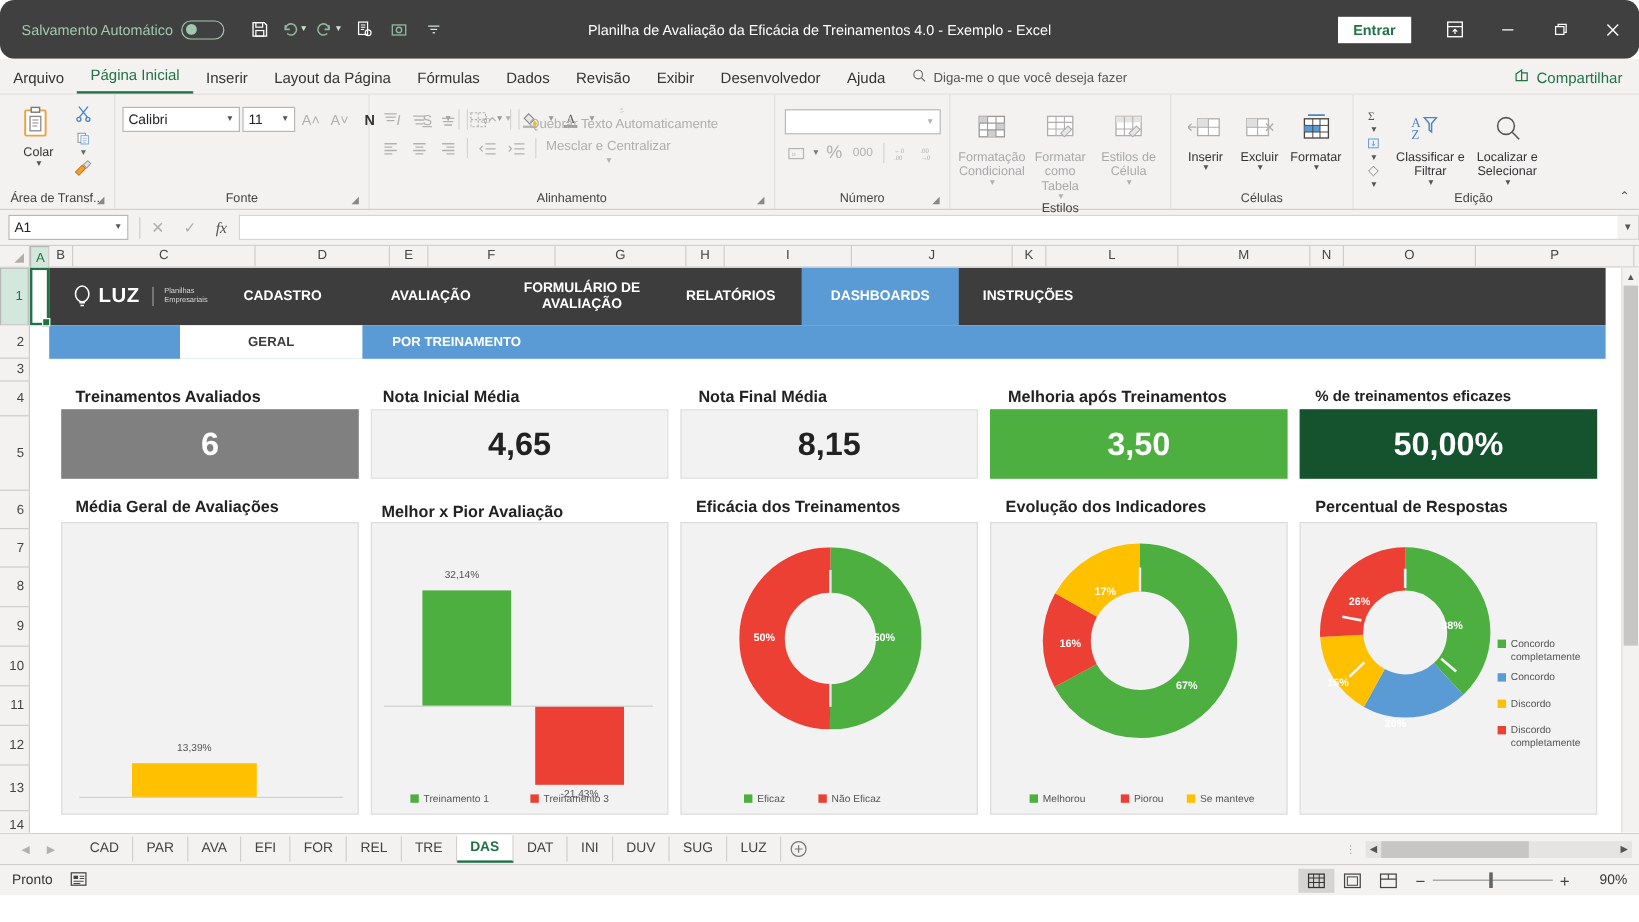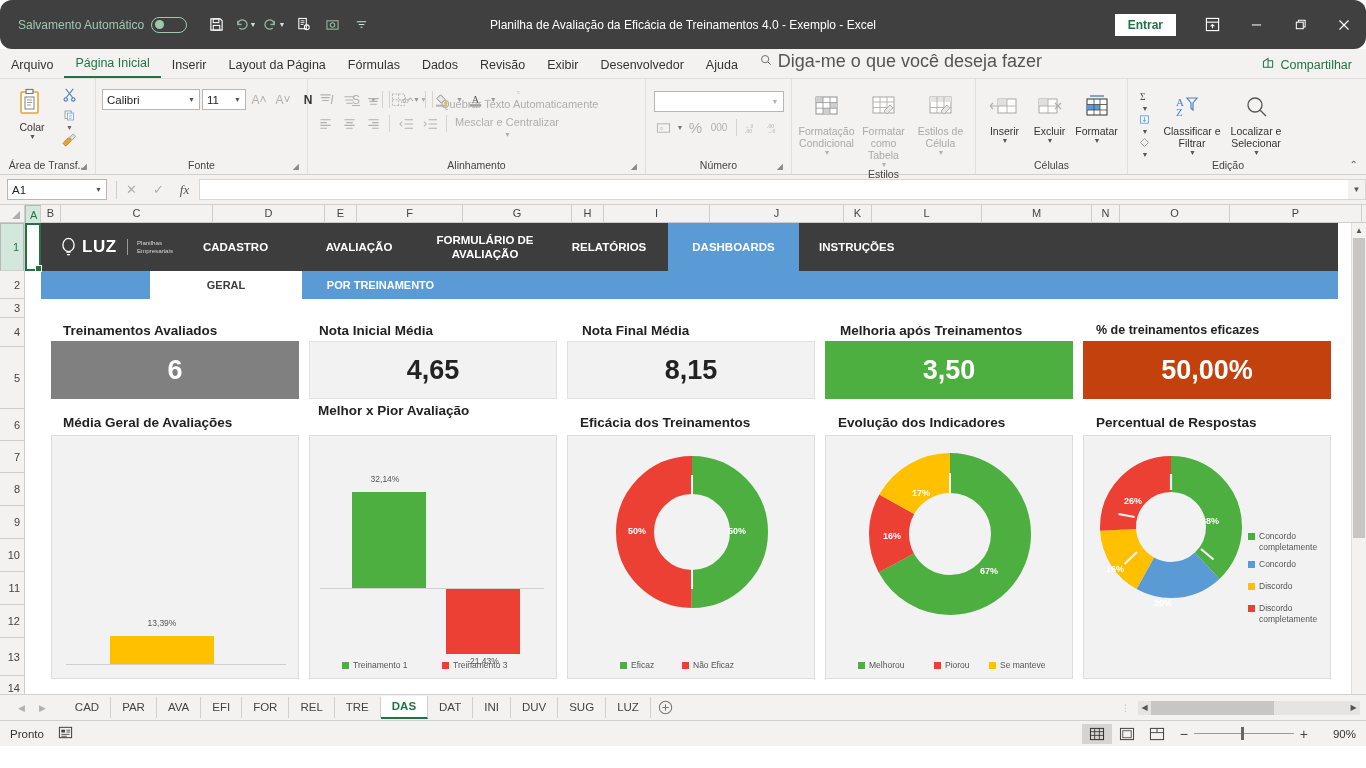--- a/index.html
+++ b/index.html
@@ -39,21 +39,21 @@
   .tb-icon { width:44px; height:33px; display:flex; align-items:center;
     justify-content:center; color:#fff; font-size:13px; }
 
   
   .ribbon-tabs {
     height:30px; background:#f3f2f1; display:flex; align-items:flex-end;
     border-bottom:1px solid #e1dfdd; position:relative;
   }
   .rtab { font-size:12.5px; color:#333; padding:5px 11px 6px; }
   .rtab.active { color:#217346; border-bottom:2px solid #217346; font-weight:400;margin-top:14px; }
-  .tellme { display:flex; align-items:center; gap:6px; font-size:18px;
+  .tellme { display:flex; align-items:center; gap:6px; font-size:11px;
     color:#555; padding:5px 11px 6px; }
   .tellme .mag { font-size:12px; }
   .share {
     margin-left:auto; display:flex; align-items:center; gap:5px;
     font-size:12.5px; color:#217346; padding:5px 14px 6px;
   }
 
   
   .ribbon {
     height:96px; background:#f3f2f1; display:flex;
@@ -145,21 +145,21 @@
   .subtab { display:flex; align-items:center; justify-content:center;
     font-size:11px; font-weight:bold; color:#fff; width:152px; }
   .subtab.active { background:#fff; color:#3d3d3d; }
 
   .kpi-label { position:absolute; font-size:13.5px; font-weight:bold; color:#222; }
   .kpi-box { position:absolute; display:flex; align-items:center;
     justify-content:center; font-size:27px; font-weight:bold; }
   .kpi-box.grey { background:#808080; color:#fff; }
   .kpi-box.light { background:#f2f2f2; color:#222; border:1px solid #e0e0e0; }
   .kpi-box.green { background:#4caf3f; color:#fff; }
-  .kpi-box.blue { background:#c2410c; color:#fff; }
+  .kpi-box.blue { background:#14532d; color:#fff; }
 
   .chart-title { position:absolute; font-size:13.5px; font-weight:bold; color:#222; }
   .chart-box { position:absolute; background:#f2f2f2; border:1px solid #dcdcdc; }
 
   .bar { position:absolute; }
   .dlabel { position:absolute; font-size:8.5px; color:#555; text-align:center;
     white-space:nowrap; }
   .axisline { position:absolute; height:1px; background:#d0d0d0; }
 
   .legend { position:absolute; display:flex; align-items:center; gap:4px;
@@ -779,21 +779,21 @@
       <div class="kpi-label" style="left:1071px; top:100px; font-size:12.5px">% de treinamentos eficazes</div>
       <div class="kpi-box blue" style="left:1058px; top:118px; width:248px; height:58px">50,00%</div>
 
       <div class="chart-title" style="left:38px; top:192px">Média Geral de Avaliações</div>
       <div class="chart-box" style="left:26px; top:212px; width:248px; height:244px">
         <div class="axisline" style="left:14px; bottom:13px; width:220px"></div>
         <div class="dlabel" style="left:50px; bottom:50px; width:120px">13,39%</div>
         <div class="bar" style="left:58px; bottom:14px; width:104px; height:28px; background:#ffc000"></div>
       </div>
 
-      <div class="chart-title" style="left:293px; top:180px">Melhor x Pior Avaliação</div>
+      <div class="chart-title" style="left:293px; top:196px">Melhor x Pior Avaliação</div>
       <div class="chart-box" style="left:284px; top:212px; width:248px; height:244px">
         <div class="axisline" style="left:10px; top:152px; width:224px"></div>
         <div class="dlabel" style="left:20px; top:38px; width:110px">32,14%</div>
         <div class="bar" style="left:42px; top:56px; width:74px; height:96px; background:#4caf3f"></div>
         <div class="bar" style="left:136px; top:153px; width:74px; height:65px; background:#ec4034"></div>
         <div class="dlabel" style="left:118px; top:220px; width:110px">-21,43%</div>
         <div class="legend" style="left:32px; bottom:8px">
           <span class="lsw" style="background:#4caf3f"></span>
           <span>Treinamento 1</span>
         </div>

